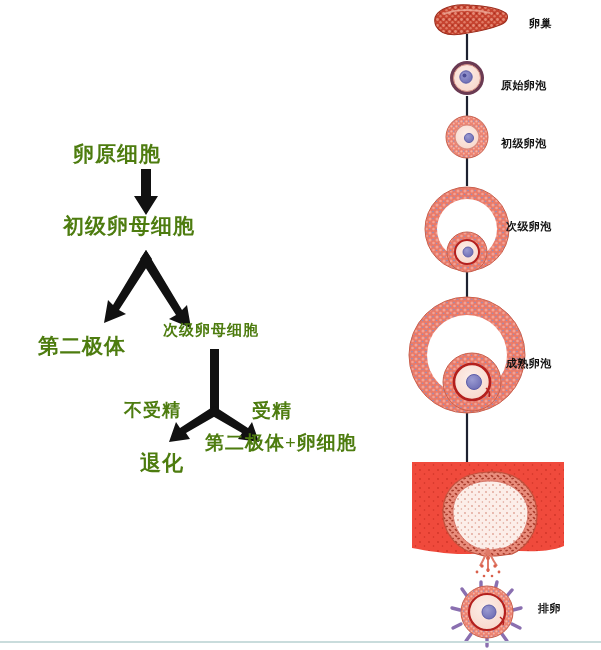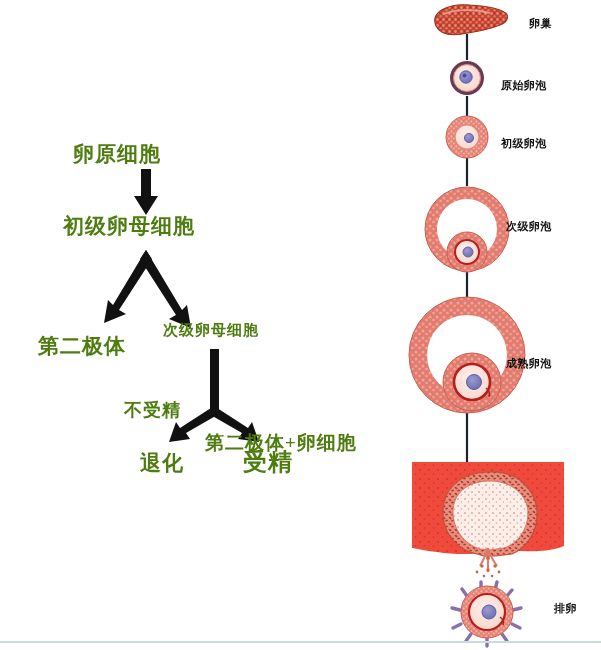--- a/index.html
+++ b/index.html
@@ -17,40 +17,40 @@
     font-weight:700;
     color:#4d7c0f;
     white-space:nowrap;
     letter-spacing:1px;
   }
   .lbl-oogonium{left:73px;  top:140px; font-size:21px;}
   .lbl-primary{ left:63px;  top:212px; font-size:21px;text-align:center;}
   .lbl-polar1{  left:38px;  top:332px; font-size:21px;}
   .lbl-secondary{left:163px;top:321px; font-size:15px;}
   .lbl-nofert{  left:124px; top:398px; font-size:18px;}
-  .lbl-fert{    left:243px; top:398px; font-size:24px;margin-top:48px;}
+  .lbl-fert{    left:252px; top:398px; font-size:19px;}
   .lbl-degen{   left:140px; top:449px; font-size:21px;}
   .lbl-polar2{  left:205px; top:430px; font-size:19px;}
 
   
   .stage-label{
     position:absolute;
     font-family:"DejaVu Sans","Liberation Sans",sans-serif;
     font-weight:700;
     font-size:11px;
     color:#111111;
     white-space:nowrap;
     letter-spacing:.4px;
   }
   .sl-ovary{  left:501px; top:16px;padding-left:28px;}
   .sl-primord{left:501px; top:78px;}
   .sl-primary{left:501px; top:136px;}
   .sl-second{ left:506px; top:219px;text-align:center;}
   .sl-mature{ left:506px; top:356px;}
-  .sl-ovul{   left:554px; top:601px;text-align:center;}
+  .sl-ovul{   left:538px; top:601px;text-align:center;}
 
   .bottom-rule{
     position:absolute;left:0;top:641px;width:601px;height:2px;
     background:#c9dcdc;
   }
   svg{display:block;}
 </style>
 </head>
 <body>
 

